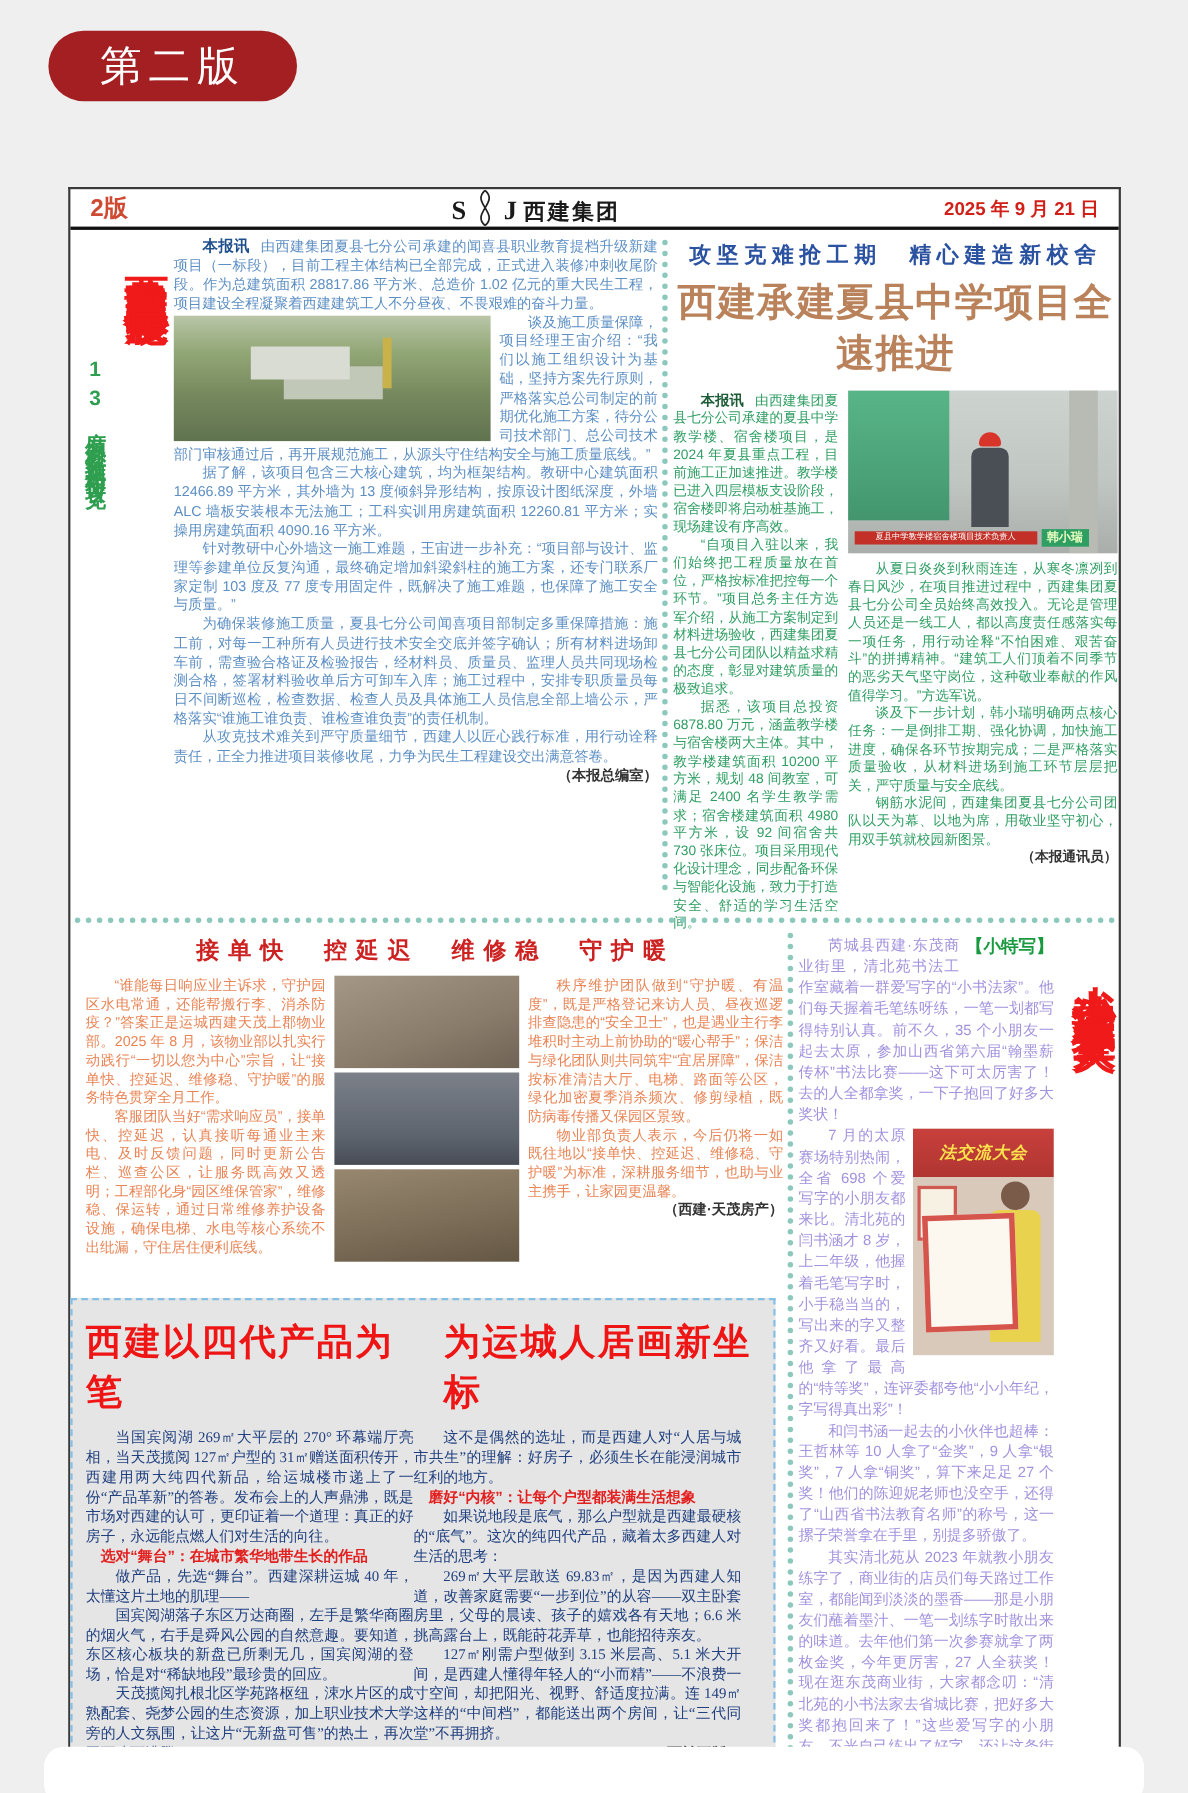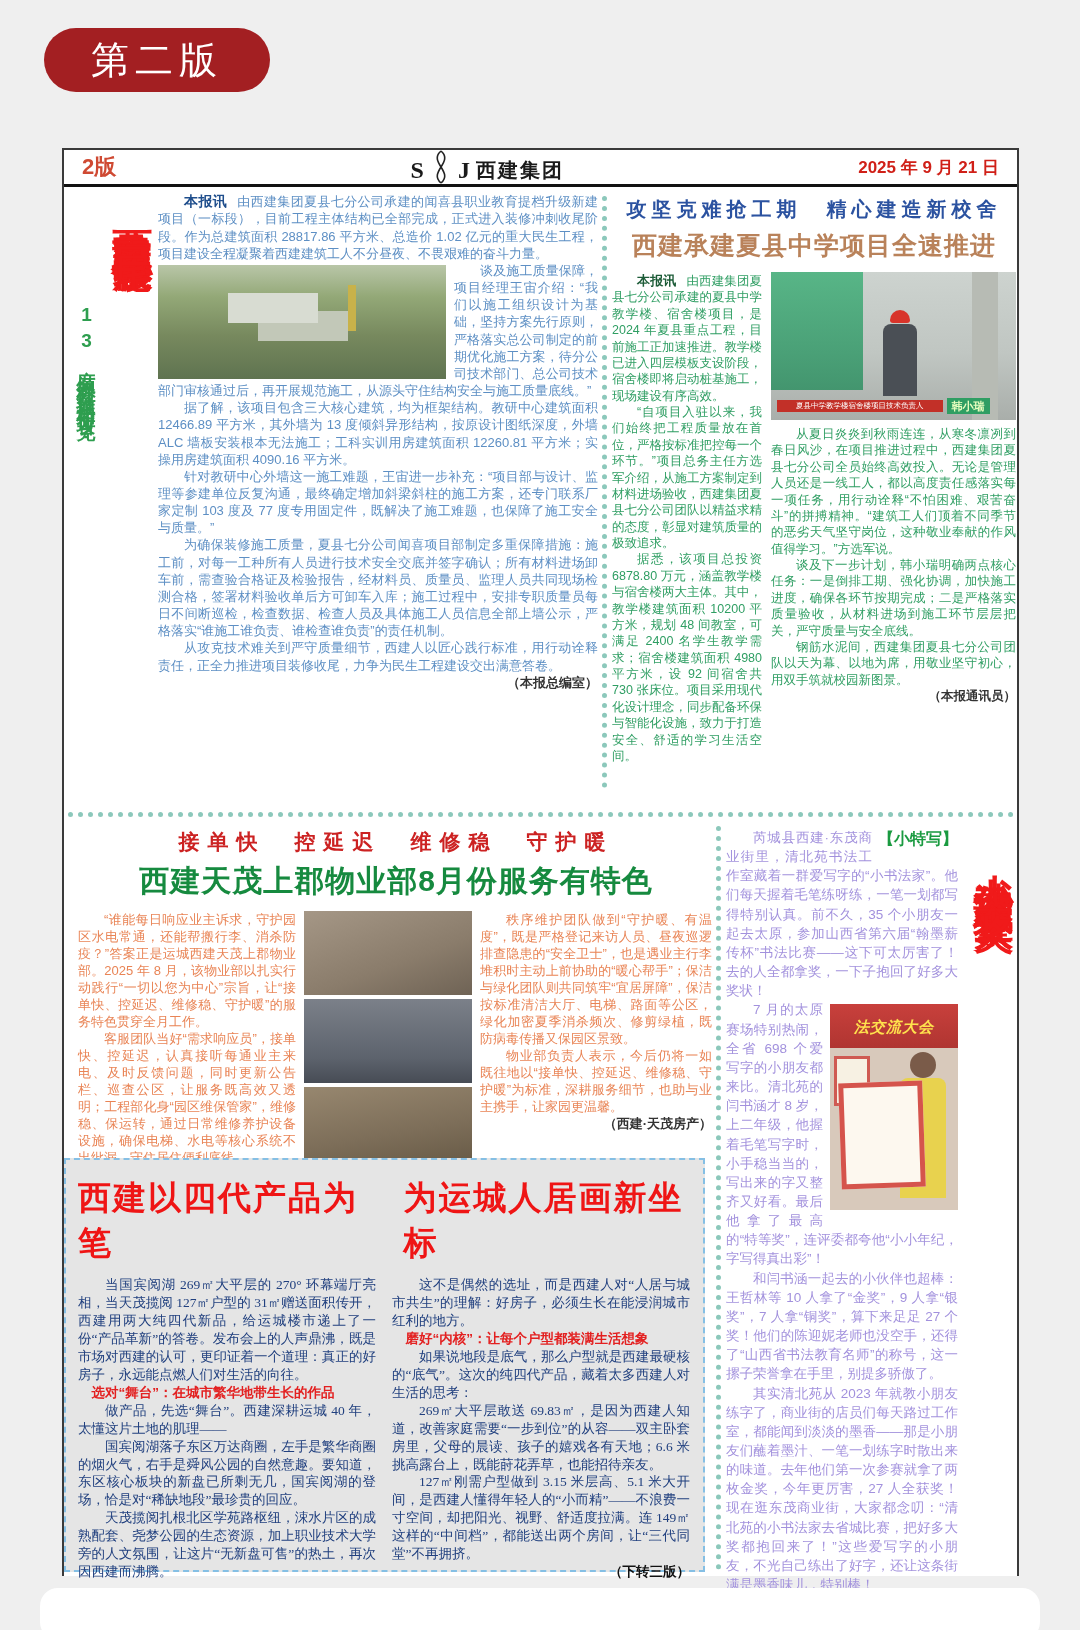--- a/index.html
+++ b/index.html
@@ -1,19 +1,19 @@
 <!DOCTYPE html>
 <html><head>
 <meta charset="utf-8">
 <style>
   html,body{margin:0;padding:0;background:#e9e9e9;font-family:"Liberation Sans","DejaVu Sans",sans-serif;}
   .canvas{position:relative;width:1080px;height:1630px;background:#efefef;overflow:hidden;margin:0 auto;}
   .badge{position:absolute;left:44px;top:28px;width:226px;height:64px;background:#a31f22;border-radius:34px;
          display:flex;align-items:center;justify-content:center;color:#fff;font-size:38px;font-weight:normal;letter-spacing:6px;}
-  .page{position:absolute;left:62px;top:148px;width:957px;height:1428px;background:#fff;border:2px solid #3a3a3a;border-bottom:none;box-sizing:border-box;}
+  .page{position:absolute;left:62px;top:170px;width:957px;height:1428px;background:#fff;border:2px solid #3a3a3a;border-bottom:none;box-sizing:border-box;}
   
   .masthead{position:absolute;left:0;top:0;width:100%;height:37px;border-bottom:3px solid #111;box-sizing:border-box;
             display:flex;align-items:center;justify-content:space-between;padding:0 18px;}
   .m-page{color:#cf4a33;font-size:22px;font-weight:bold;}
   .m-logo{display:flex;align-items:flex-end;gap:2px;color:#1a1a1a;font-family:"Liberation Serif",serif;}
   .m-logo .ltr{font-size:24px;font-weight:bold;}
   .m-logo .cn{font-size:20px;font-weight:bold;letter-spacing:2px;margin-left:4px;}
   .m-date{color:#d02018;font-size:17px;font-weight:bold;}
   
   p{margin:0;text-align:justify;}
@@ -31,21 +31,21 @@
   .photo-aerial{float:left;width:288px;height:114px;margin:3px 8px 3px 0;
     background:linear-gradient(180deg,#b9c6a8 0%,#93a877 28%,#77895e 62%,#5f7350 100%);position:relative;}
   .photo-aerial .b1{position:absolute;left:70px;top:28px;width:90px;height:30px;background:#d8dcd2;box-shadow:30px 18px 0 #c2c8b8;}
   .photo-aerial .b2{position:absolute;left:190px;top:20px;width:8px;height:46px;background:#c8b24a;}
   .wx-byline{color:#333;font-weight:bold;}
   .vdiv{position:absolute;border-left:5px dotted #8cc8bb;}
   .hdiv{position:absolute;border-top:5px dotted #8cc8bb;}
   
   .xiaxian{position:absolute;left:548px;top:42px;width:404px;height:618px;}
   .xx-kicker{text-align:center;color:#2b52a0;font-size:20px;font-weight:bold;letter-spacing:5px;margin-top:4px;}
-  .xx-title{text-align:center;color:#b9825a;font-size:25px;font-weight:bold;letter-spacing:1px;margin-top:6px;}
+  .xx-title{text-align:center;color:#b9825a;font-size:35px;font-weight:bold;letter-spacing:1px;margin-top:6px;}
   .xx-body{display:flex;gap:9px;margin-top:10px;color:#2f9e63;font-size:12.5px;line-height:1.31;}
   .xx-c1{width:150px;}
   .xx-c2{width:245px;}
   .xx-body p{text-indent:2em;}
   .xx-body .lead{color:#1d5c38;font-size:13px;}
   .photo-site{width:245px;height:148px;position:relative;background:linear-gradient(180deg,#cdd3cf 0%,#c0c6c2 55%,#a9aeaa 100%);margin-bottom:6px;overflow:hidden;}
   .photo-site .net{position:absolute;left:0;top:0;width:92px;height:118px;background:linear-gradient(180deg,#43b07a,#2f8f62);opacity:.85;}
   .photo-site .pillar{position:absolute;right:18px;top:0;width:26px;height:148px;background:#b7bbb4;}
   .photo-site .man{position:absolute;left:112px;top:52px;width:34px;height:72px;background:#4a4f55;border-radius:8px 8px 0 0;}
   .photo-site .helmet{position:absolute;left:119px;top:38px;width:20px;height:13px;background:#d8342a;border-radius:10px 10px 3px 3px;}
@@ -78,21 +78,21 @@
   .photo-award .cert1{position:absolute;left:10px;top:78px;width:74px;height:96px;background:#fdf8ef;border:5px solid #d5544c;transform:rotate(-2deg);}
   .photo-award .cert2{position:absolute;left:4px;top:52px;width:30px;height:44px;background:#f7f1e3;border:3px solid #cf5a52;}
   .photo-award .head{position:absolute;right:22px;top:48px;width:26px;height:26px;border-radius:50%;background:#7a5b49;}
   .photo-award .vest{position:absolute;right:12px;top:74px;width:46px;height:120px;background:#e8d24e;border-radius:8px 8px 0 0;}
   .cg-title{position:absolute;right:0;top:14px;writing-mode:vertical-rl;text-orientation:upright;color:#f01a1a;
             font-size:40px;font-weight:bold;line-height:1.1;letter-spacing:4px;}
   .cg-byline{font-weight:bold;color:#333;}
   
   .prod{position:absolute;left:0;top:1008px;width:641px;height:414px;background:#e5e5e5;border:2px dashed #85bfe4;box-sizing:border-box;padding:10px 12px;}
   .pd-title{display:flex;justify-content:center;gap:38px;color:#ef1515;font-size:33px;font-weight:bold;letter-spacing:2px;margin:6px 0 10px;}
-  .pd-cols{display:flex;gap:16px;color:#21407f;font-family:"Liberation Serif","DejaVu Serif",serif;font-size:13.5px;line-height:1.33;}
+  .pd-cols{display:flex;color:#21407f;font-family:"Liberation Serif","DejaVu Serif",serif;font-size:13.5px;line-height:1.33;}
   .pd-col{width:298px;}
   .pd-cols p{text-indent:2em;}
   .pd-sub{color:#e32020;font-weight:bold;text-indent:1em !important;font-family:"Liberation Sans",sans-serif;}
   .pd-byline{text-align:right;font-weight:bold;color:#111;font-family:"Liberation Sans",sans-serif;}
   .footer-strip{position:absolute;left:40px;top:1588px;width:1000px;height:52px;background:#fff;border-radius:18px;}
 </style>
 </head>
 <body>
 
 <div class="canvas">
@@ -160,21 +160,20 @@
           <p>钢筋水泥间，西建集团夏县七分公司团队以天为幕、以地为席，用敬业坚守初心，用双手筑就校园新图景。</p>
           <p class="byline xx-byline">（本报通讯员）</p>
         </div>
       </div>
     </div>
 
     <div class="hdiv" style="left:4px;top:662px;width:946px;"></div>
 
     <div class="prop">
       <div class="pr-kicker">接单快　控延迟　维修稳　守护暖</div>
-      <div class="pr-title">西建天茂上郡物业部8月份服务有特色</div>
       <div class="pr-body">
         <div class="pr-c1">
           <p>“谁能每日响应业主诉求，守护园区水电常通，还能帮搬行李、消杀防疫？”答案正是运城西建天茂上郡物业部。2025 年 8 月，该物业部以扎实行动践行“一切以您为中心”宗旨，让“接单快、控延迟、维修稳、守护暖”的服务特色贯穿全月工作。</p>
           <p>客服团队当好“需求响应员”，接单快、控延迟，认真接听每通业主来电、及时反馈问题，同时更新公告栏、巡查公区，让服务既高效又透明；工程部化身“园区维保管家”，维修稳、保运转，通过日常维修养护设备设施，确保电梯、水电等核心系统不出纰漏，守住居住便利底线。</p>
         </div>
         <div class="pr-ph">
           <div class="ph1"></div>
           <div class="ph2"></div>
           <div class="ph3"></div>
         </div>

